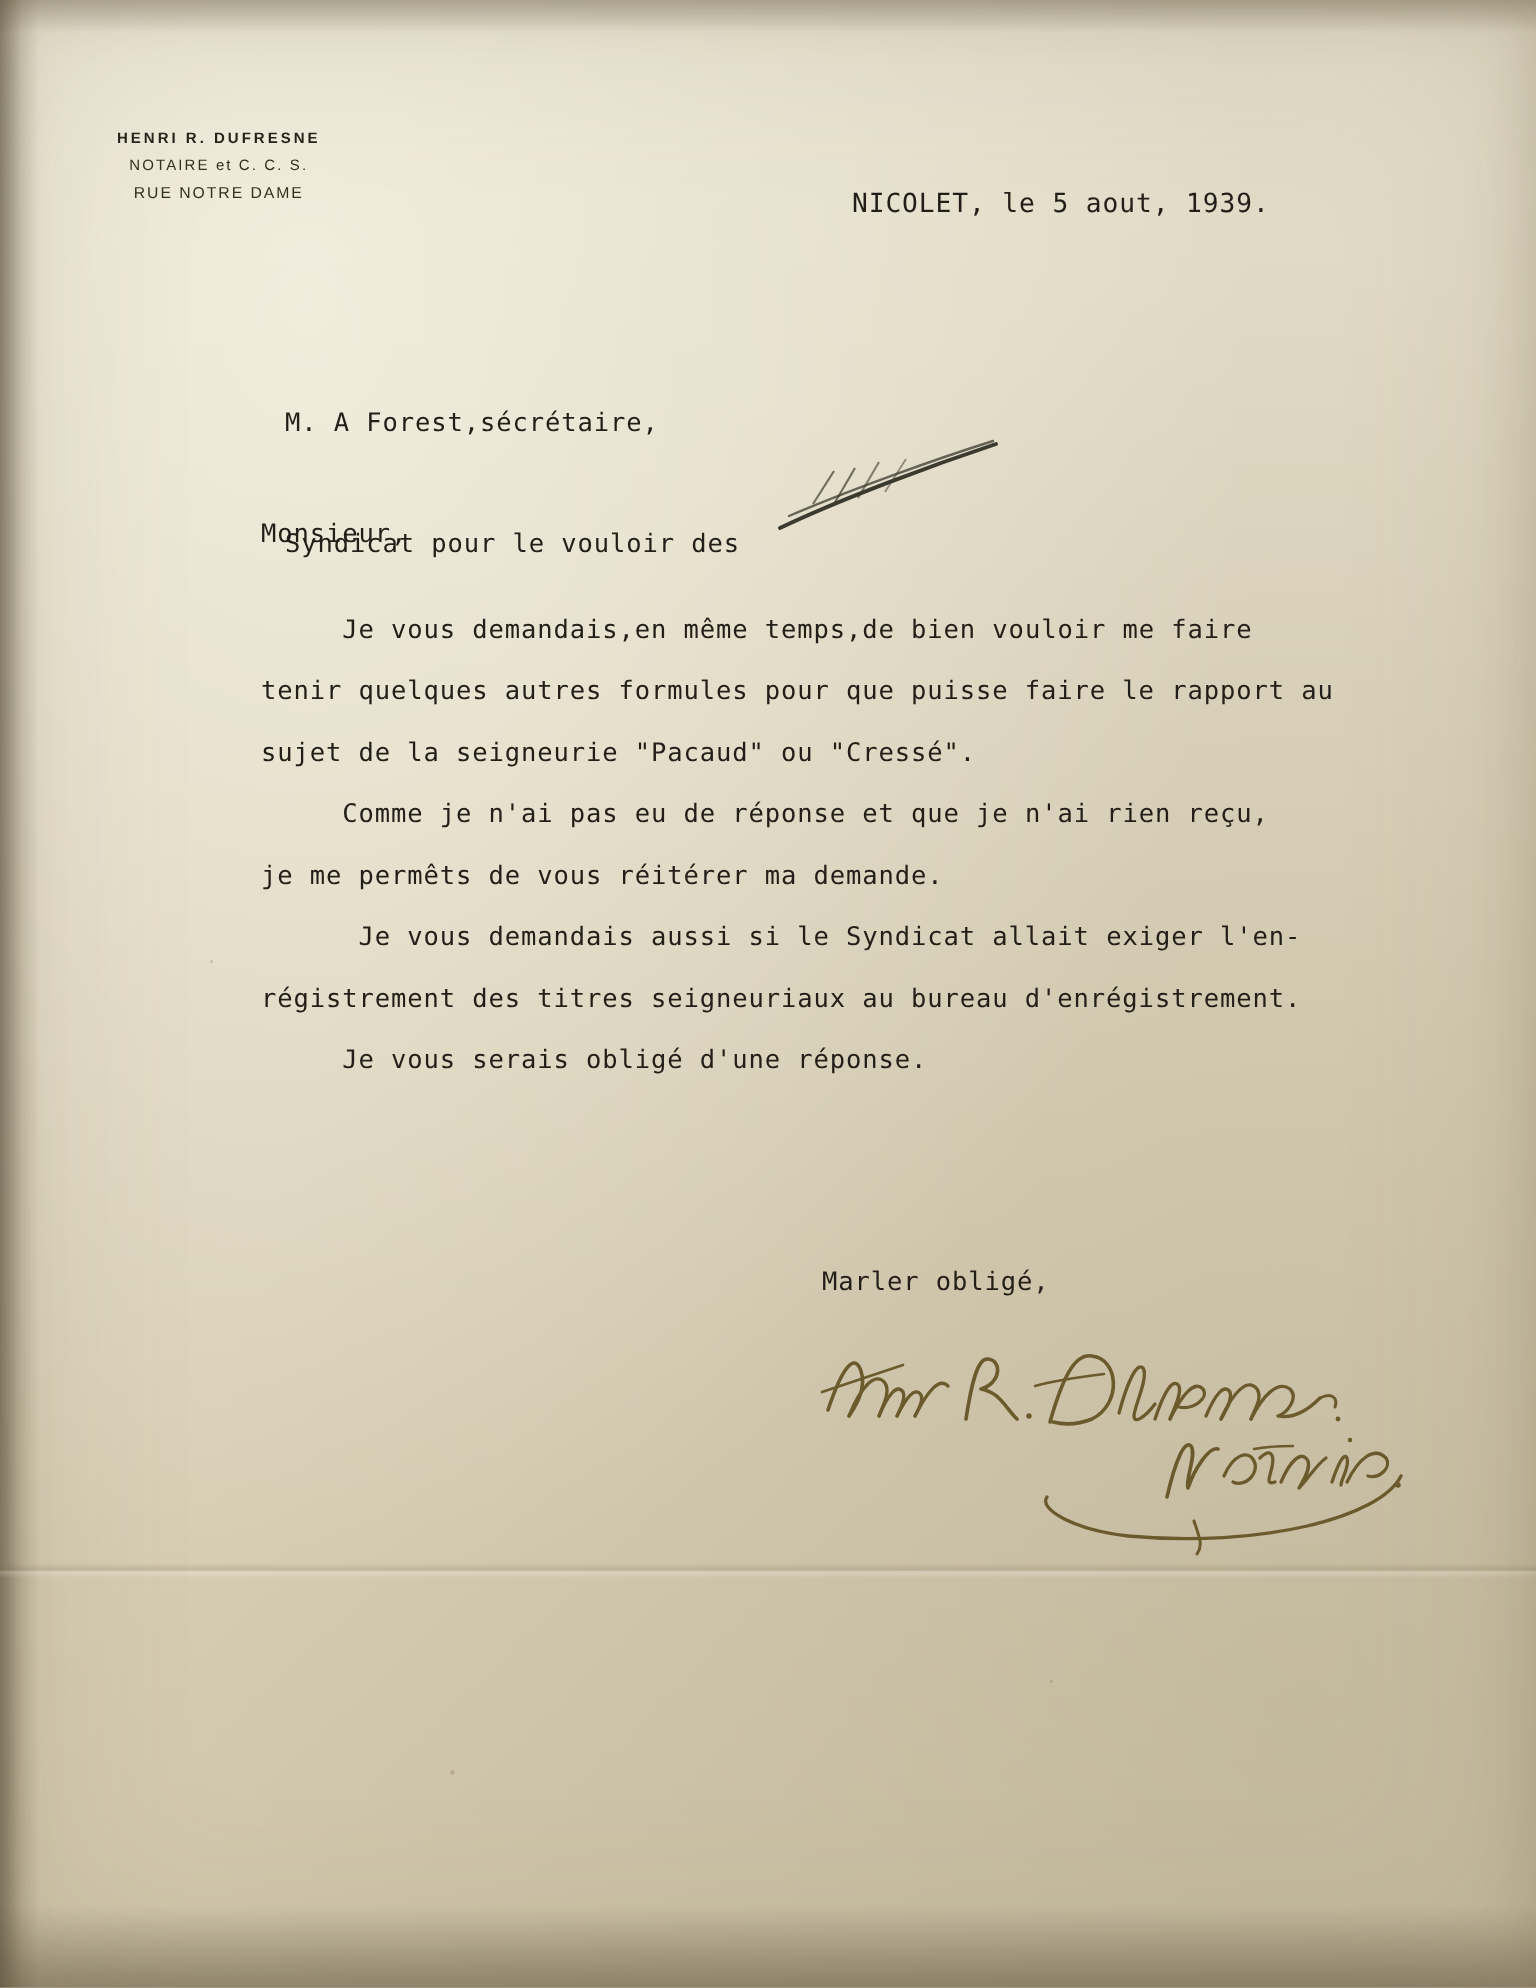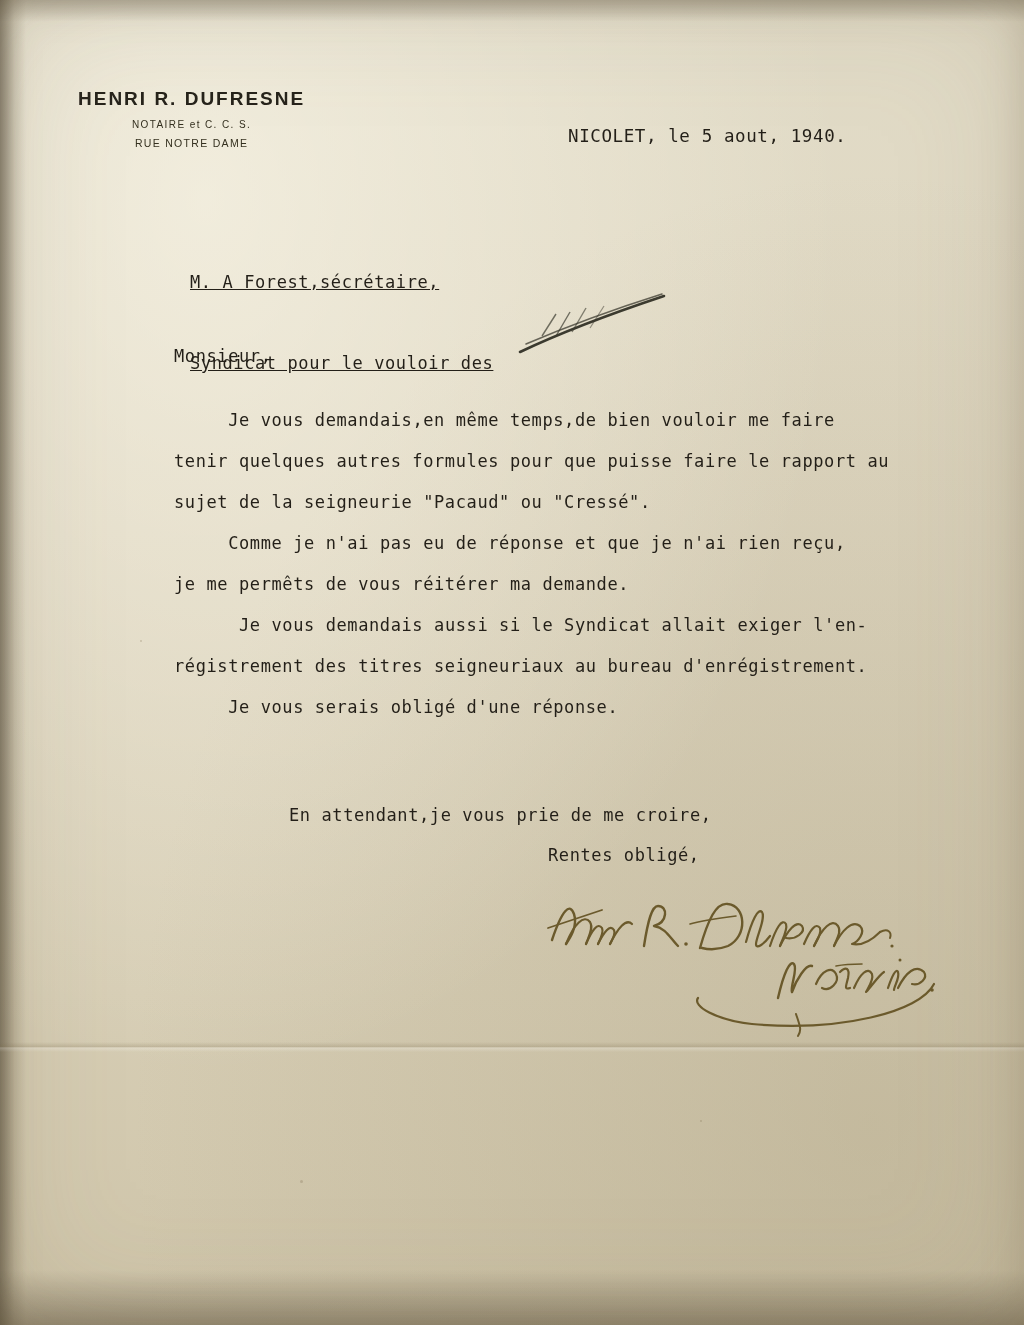--- a/index.html
+++ b/index.html
@@ -70,21 +70,21 @@
 
   
   .letterhead {
     position: absolute;
     left: 78px;
     top: 85px;
     text-align: center;
     line-height: 1.5;
   }
   .lh-name {
-    font-size: 19px;
+    font-size: 10px;
     letter-spacing: 2.0px;
     font-weight: 600;
     color: #26231b;
     white-space: nowrap;
   }
   .lh-sub {
     font-size: 10px;
     letter-spacing: 1.4px;
     color: #34301f;
     margin-top: 3px;
@@ -114,21 +114,21 @@
     font-size: 17.5px;
   }
 
   .address {
     position: absolute;
     left: 190px;
     top: 215px;
     line-height: 27px;
     white-space: pre;
   }
-  .address .indent1 { display: block; padding-left: 0; text-decoration: underline; }
+  .address .indent1 { display: block; padding-left: 0; }
   .address .indent2 { display: block; padding-left: 58px; }
   .address .indent3 { display: block; padding-left: 116px; }
 
   .salutation {
     position: absolute;
     left: 174px;
     top: 346px;
   }
 
   .body {
@@ -203,21 +203,21 @@
   <div class="speck" style="left:140px;top:640px;width:2px;height:2px;"></div>
 
   <div class="page">
 
     <div class="letterhead">
       <div class="lh-name">HENRI R. DUFRESNE</div>
       <div class="lh-sub">NOTAIRE et C. C. S.</div>
       <div class="lh-street">RUE NOTRE DAME</div>
     </div>
 
-    <div class="tw dateline">NICOLET, le 5 aout, 1940.</div>
+    <div class="tw dateline">NICOLET, le 5 aout, 1939.</div>
 
     <div class="tw address">
       <span class="indent1">M. A Forest,sécrétaire,</span>
       <span class="indent1">Syndicat pour le vouloir des</span>
     </div>
 
     <svg class="strike" viewBox="0 0 160 70">
       <path d="M8 60 C50 40, 110 18, 152 4" stroke="#3b3a2f" stroke-width="2.6" fill="none" stroke-linecap="round"></path>
       <path d="M14 52 C56 34, 112 14, 150 2" stroke="#3b3a2f" stroke-width="1.6" fill="none" stroke-linecap="round" opacity="0.75"></path>
       <path d="M30 44 L44 22" stroke="#3b3a2f" stroke-width="1.4" fill="none" opacity="0.7"></path>
@@ -232,22 +232,21 @@
       <p>     Je vous demandais,en même temps,de bien vouloir me faire
 tenir quelques autres formules pour que puisse faire le rapport au
 sujet de la seigneurie "Pacaud" ou "Cressé".</p>
       <p>     Comme je n'ai pas eu de réponse et que je n'ai rien reçu,
 je me permêts de vous réitérer ma demande.</p>
       <p>      Je vous demandais aussi si le Syndicat allait exiger l'en-
 régistrement des titres seigneuriaux au bureau d'enrégistrement.</p>
       <p>     Je vous serais obligé d'une réponse.</p>
     </div>
 
-    <div class="tw closing2">En attendant,je vous prie de me croire,</div>
-    <div class="tw closing3">Rentes obligé,</div>
+    <div class="tw closing3">Marler obligé,</div>
 
     <svg class="signature" viewBox="0 0 420 160">
       <g stroke="#6b5a2c" fill="none" stroke-linecap="round" stroke-linejoin="round">
 
         <path d="M12 60 C22 30, 30 22, 34 34 C38 46, 30 58, 26 64" stroke-width="2.4"></path>
         <path d="M8 48 C26 42, 44 36, 62 30" stroke-width="1.8"></path>
         <path d="M26 64 C34 44, 44 34, 50 42 C54 48, 48 58, 46 64" stroke-width="2.2"></path>
         <path d="M46 64 C52 50, 58 42, 62 48 C64 52, 60 60, 58 64" stroke-width="2.2"></path>
         <path d="M58 64 C64 52, 70 44, 74 50 C76 54, 72 60, 70 64" stroke-width="2.2"></path>
         <path d="M70 64 C78 48, 86 38, 92 44" stroke-width="2.2"></path>

